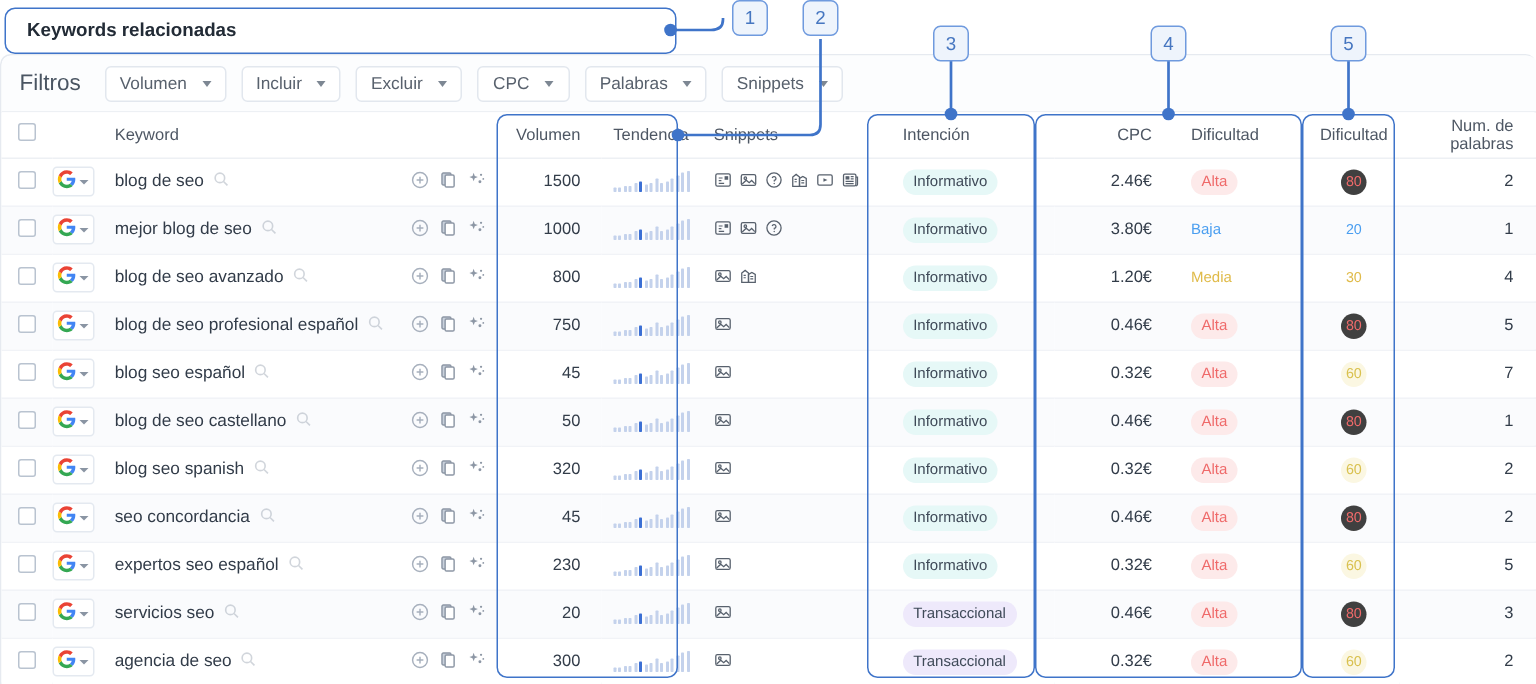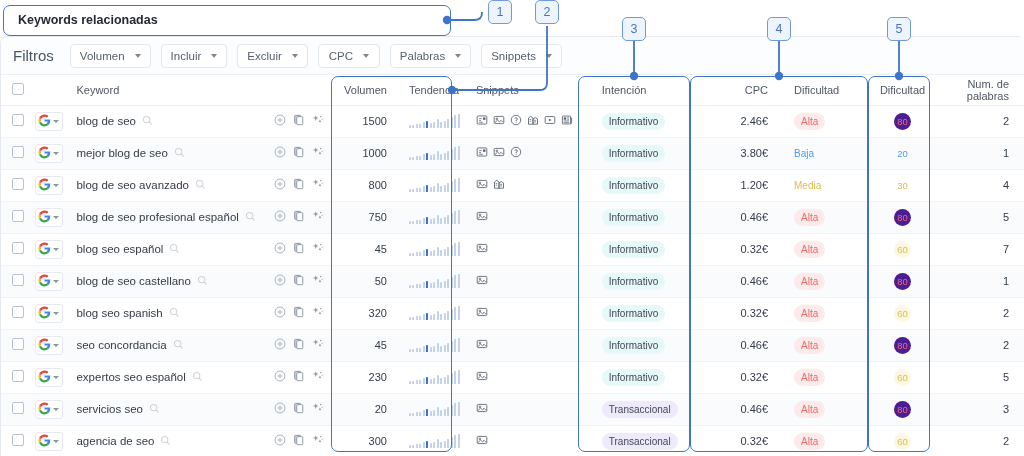--- a/index.html
+++ b/index.html
@@ -111,21 +111,21 @@
   
   .pill { display:inline-block; padding:2px 7px; border-radius:9px; font-size:10px; line-height:1.3; white-space:nowrap; }
   .pill.info  { background:#e6f8f7; color:#3f4a58; }
   .pill.trans { background:#eee9fb; color:#3f4a58; }
   .pill.alta  { background:#fdeaea; color:#ef6a6a; }
   .txt-baja   { color:#4a9ef0; font-size:10px; }
   .txt-media  { color:#e0bb4a; font-size:10px; }
 
   .dif { display:inline-block; width:17px;height:17px;line-height:17px;border-radius:50%;
          font-size:9.5px; text-align:center; }
-  .dif.d80 { background:#4c1d95; color:#ef6a6a; }
+  .dif.d80 { background:#404040; color:#ef6a6a; }
   .dif.d60 { background:#fbf7e2; color:#d9c14f; }
   .dif.d30 { color:#e0bb4a; }
   .dif.d20 { color:#4a9ef0; }
 
   
   #overlay { position:absolute; left:0; top:0; width:1024px; height:456px; pointer-events:none; }
   .callout {
     position:absolute; width:24px; height:24px;
     border:1.6px solid #6f9ade; border-radius:5px; background:#eef4fc;
     color:#4676c0; font-size:12.5px; font-weight:normal;

